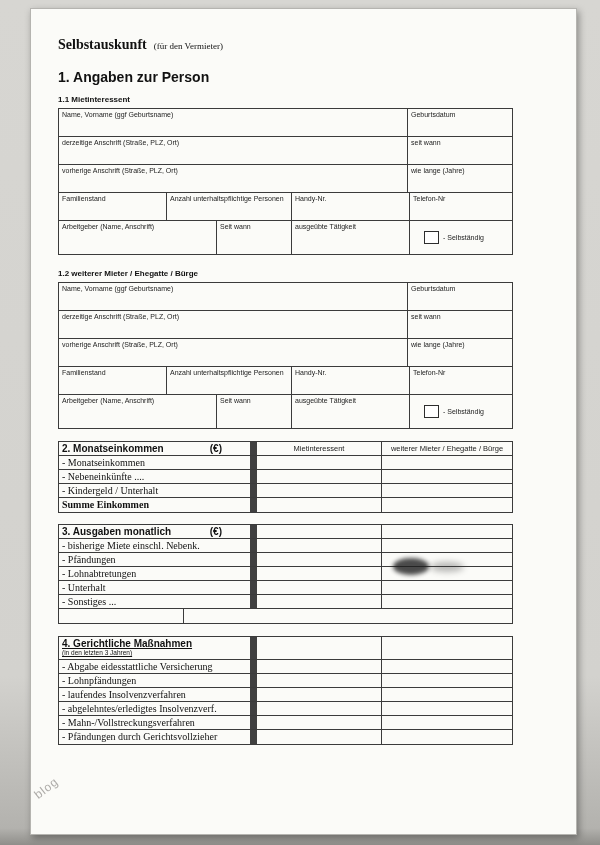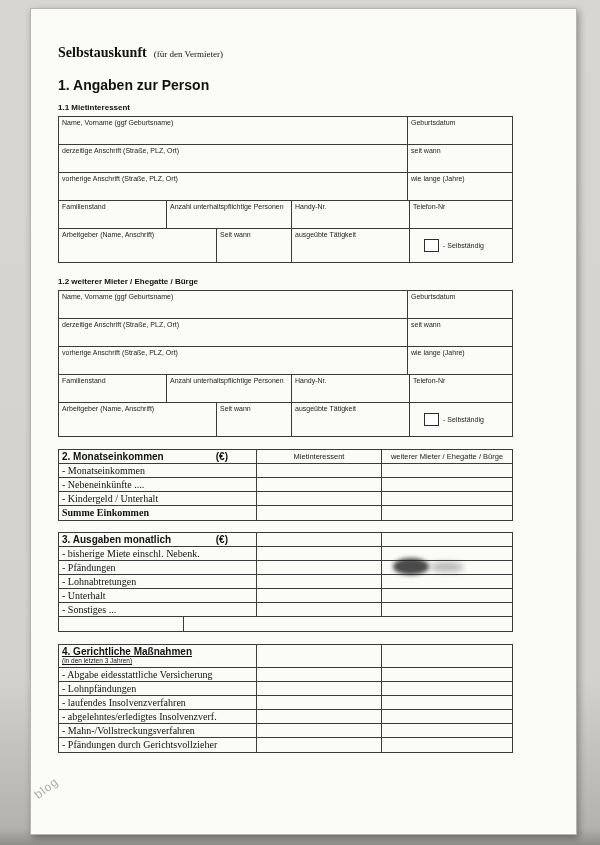--- a/index.html
+++ b/index.html
@@ -7,21 +7,21 @@
   body {
     font-family:"Liberation Sans", sans-serif;
     background:linear-gradient(180deg,#d7d6d2 0%,#d3d2ce 80%,#b3b2ae 98%,#8f8e8a 100%);
     position:relative; overflow:hidden;
   }
   .paper {
     position:absolute; left:30px; top:8px; width:547px; height:827px;
     background:#fbfbf8; border:1px solid #b5b4b0;
     box-shadow:2px 3px 7px rgba(0,0,0,.35);
   }
-  .content { position:absolute; left:27px; top:8px; width:385px; }
+  .content { position:absolute; left:27px; top:0; width:385px; }
 
   .title-line { margin-top:26px; font-family:"Liberation Serif", serif; color:#111; }
   .title-line .t-main { font-size:14px; font-weight:bold; }
   .title-line .t-sub  { font-size:9px; margin-left:3px; }
 
   .sec-heading { font-size:14px; font-weight:bold; color:#111; }
   .sub-heading { font-size:8px;  font-weight:bold; color:#111; }
 
   
   .ptable { width:455px; border:1px solid #3b3b3b; }
@@ -40,21 +40,21 @@
   .w75  { width:75px;  flex:0 0 75px;  }
   .chk-cell { display:flex; align-items:center; gap:4px; padding-left:14px; }
   .checkbox { width:15px; height:13px; border:1px solid #2d2d2d; background:#fff; flex:0 0 15px; }
   .chk-label { font-size:7px; color:#1c1c1c; }
 
   
   .mtable { width:455px; border:1px solid #3b3b3b; }
   .mrow { display:flex; border-bottom:1px solid #3b3b3b; height:14px; align-items:stretch; }
   .mrow:last-child { border-bottom:none; }
   .mrow.tall { height:23px; }
-  .mlabel { width:198px; flex:0 0 198px; border-right:1px solid #404040; padding:1px 3px;
+  .mlabel { width:198px; flex:0 0 198px; border-right:7px solid #404040; padding:1px 3px;
             font-family:"Liberation Serif", serif; font-size:10px; line-height:11px; color:#111;
             white-space:nowrap; overflow:hidden; }
   .mval  { width:125px; flex:0 0 125px; border-right:1px solid #3b3b3b; }
   .mval2 { flex:1 1 auto; }
   .mhead-label { display:flex; justify-content:space-between; padding-right:28px;
                  font-family:"Liberation Sans", sans-serif; font-weight:bold; font-size:10px; }
   .colhead { font-size:7.5px; color:#1c1c1c; text-align:center; padding-top:2px;
              font-family:"Liberation Sans", sans-serif; }
   .sum { font-weight:bold; }
   .legal-head { padding-right:28px; font-family:"Liberation Sans", sans-serif; white-space:normal;text-decoration:underline; }

